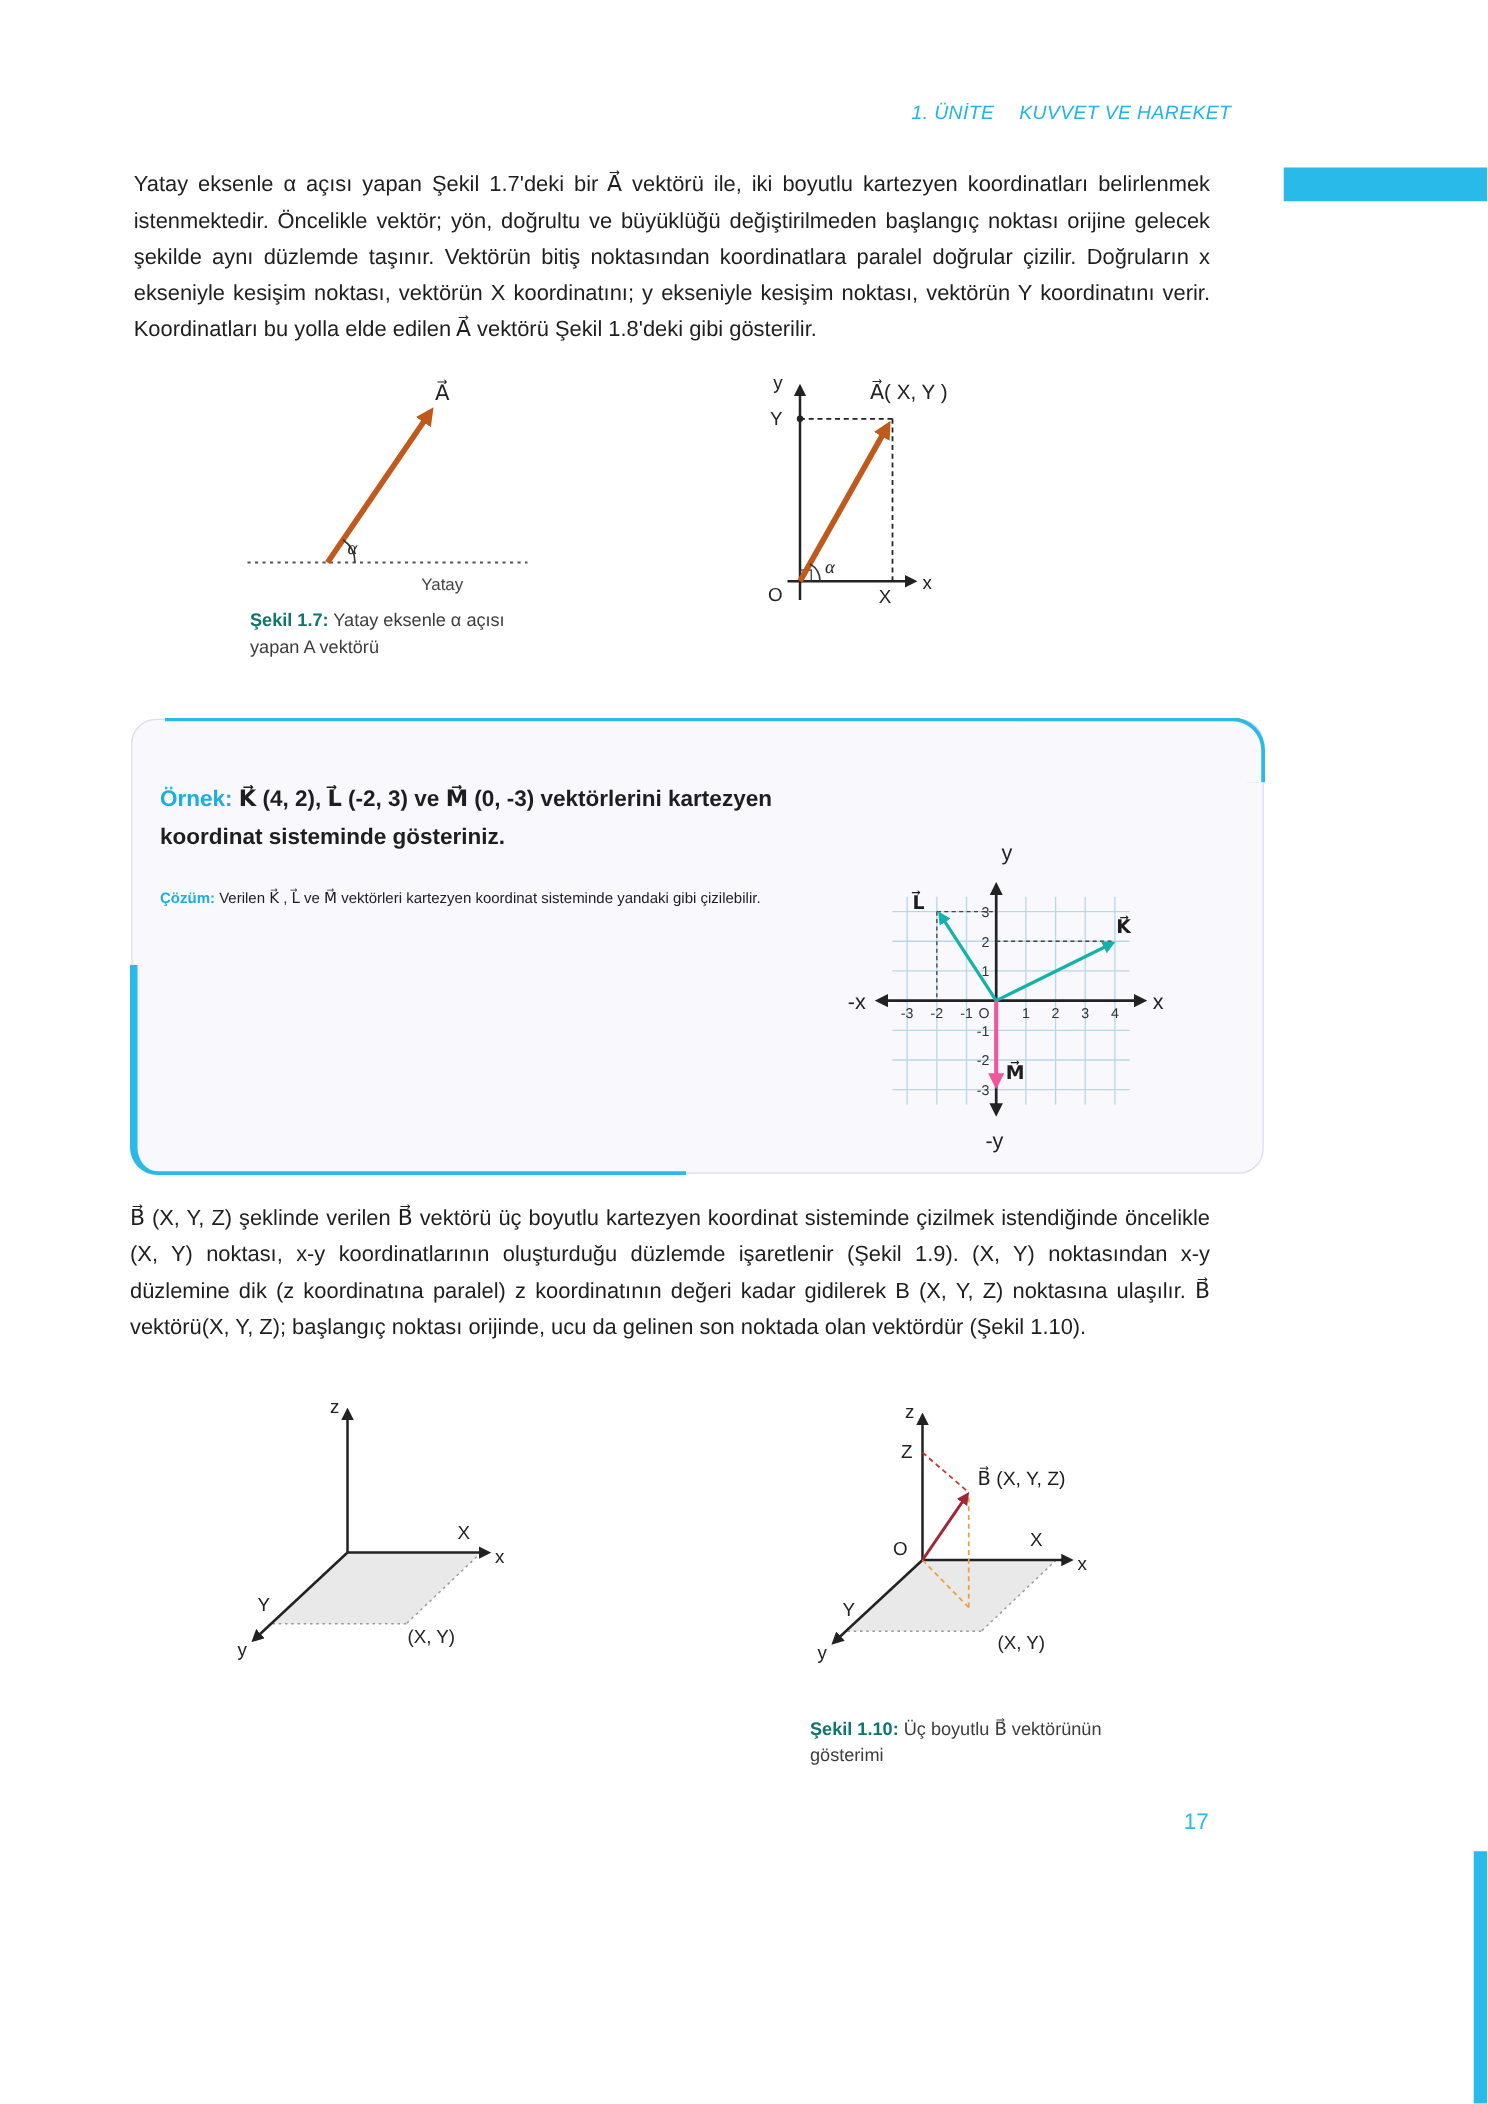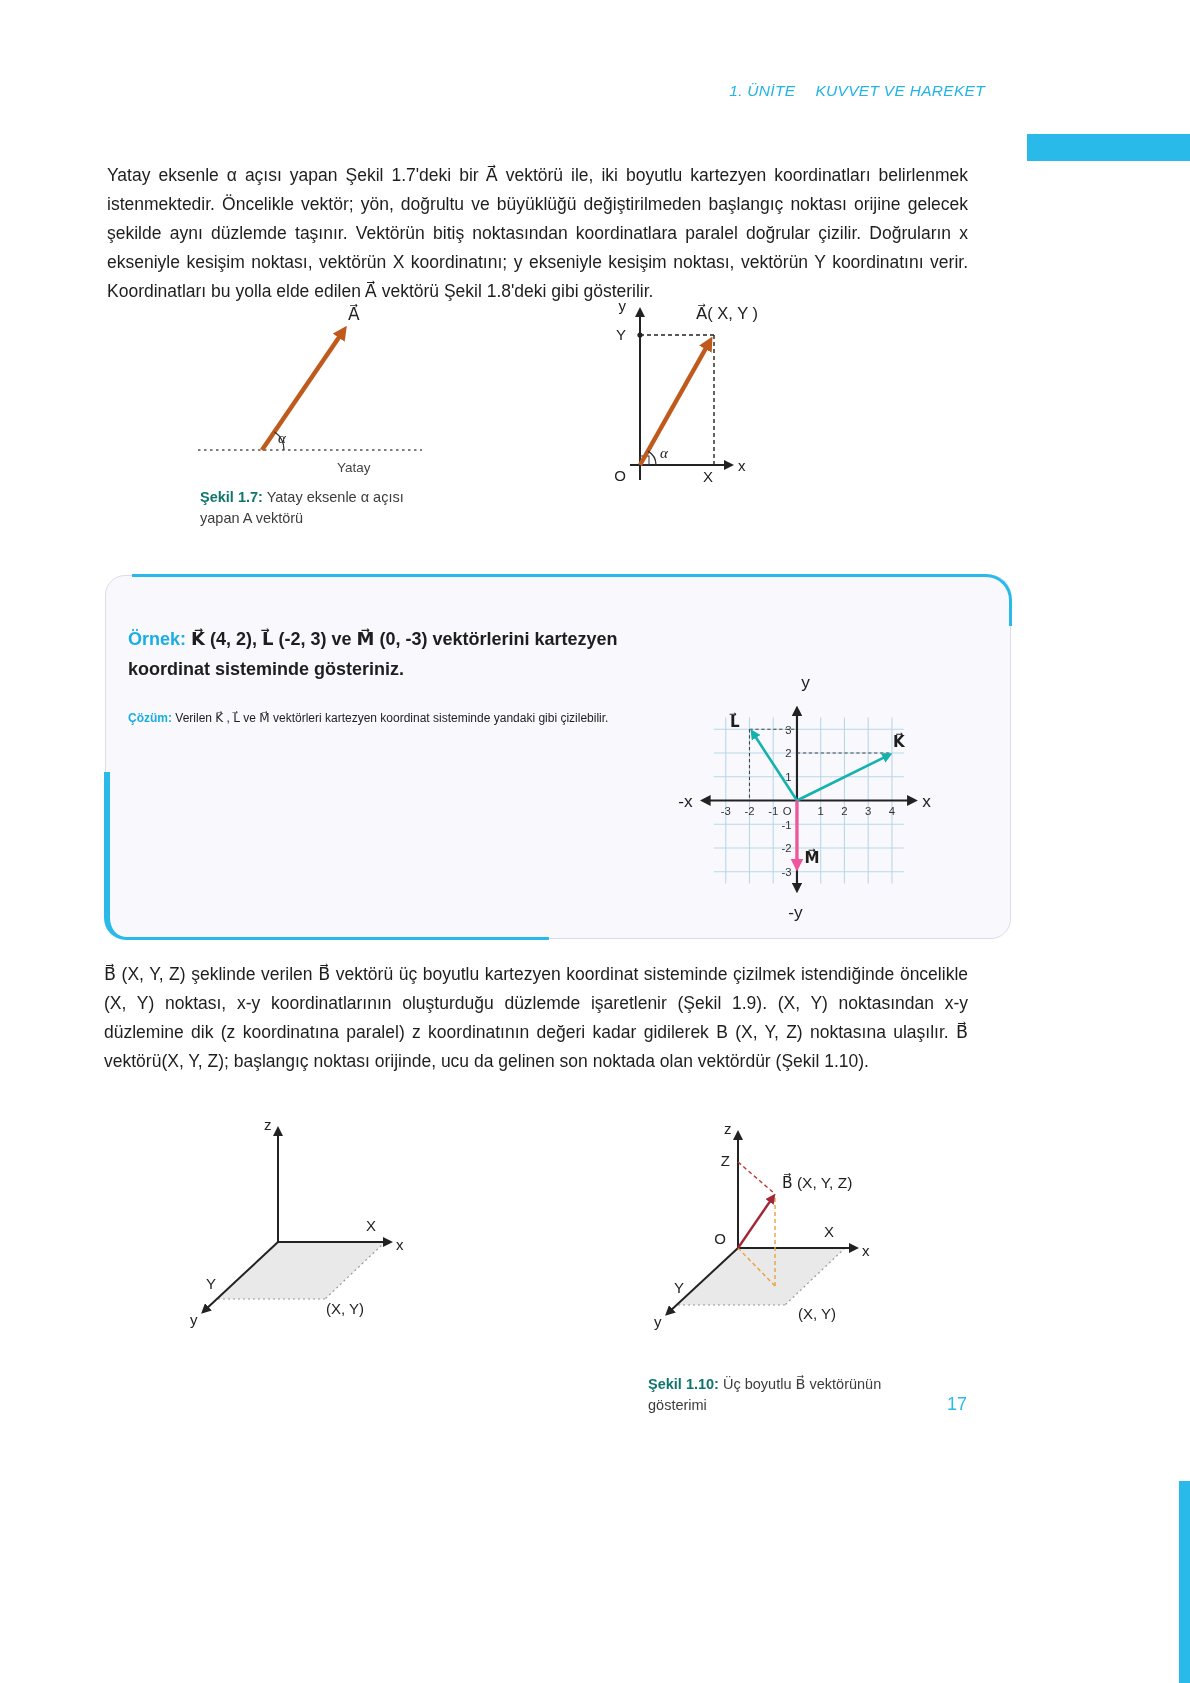--- a/index.html
+++ b/index.html
@@ -6,21 +6,21 @@
   html,body { background:#ffffff; }
   .page {
     position:relative; width:1190px; height:1683px; background:#ffffff;
     font-family:"Liberation Sans","DejaVu Sans",sans-serif; color:#1e1e1e; overflow:hidden;
   }
   .header { position:absolute; top:62px; right:205px; font-size:15.5px; font-style:italic; color:#22b4e6; letter-spacing:.3px;margin-top:20px; }
   .header .unit { margin-right:20px; }
   .tab-top { position:absolute; top:134px; right:0; width:163px; height:27px; background:#2abae9; }
   .tab-bottom { position:absolute; bottom:0; right:0; width:11px; height:202px; background:#2abae9; }
   .para { position:absolute; font-size:17.5px; line-height:29px; text-align:justify; }
-  #para1 { top:133px; left:107px; width:861px;margin-top:28px; }
+  #para1 { top:133px; left:107px; width:861px; }
   #para2 { top:960px; left:104px; width:864px; }
   .figure { position:absolute; }
   .caption { position:absolute; font-size:14.5px; line-height:1.45; color:#3c3c3c; }
   .caption b { color:#0f766e;text-align:right; }
   #cap17 { top:487px; left:200px; width:205px; }
   #cap18 { top:487px; left:612px; width:292px; }
   #cap19 { top:1368px; left:190px; width:218px; }
   #cap110 { top:1374px; left:648px; width:262px; }
   .example-box {
     position:absolute; top:575px; left:105px; width:906px; height:364px;
@@ -33,21 +33,21 @@
   }
   .accent-bl {
     position:absolute; bottom:-2px; left:-2px; width:445px; height:168px;
     border-left:6px solid #2abae9; border-bottom:3.5px solid #2abae9;
     border-bottom-left-radius:22px; pointer-events:none;
   }
   .ornek { position:absolute; top:48px; left:22px; width:565px; font-size:18px; font-weight:bold; line-height:30px; }
   .cozum { position:absolute; top:128px; left:22px; width:560px; font-size:12px; line-height:29px; }
   .cyan-lbl { color:#1aaee2; font-weight:bold; }
   .grid-svg { position:absolute; left:570px; top:95px; }
-  .pagenum { position:absolute; top:1394px; right:223px; font-size:18px; color:#2abae9; }
+  .pagenum { position:absolute; top:1447px; right:223px; font-size:18px; color:#2abae9; }
   svg text { font-family:"Liberation Sans","DejaVu Sans",sans-serif; }
   .it { font-style:italic; font-family:"Liberation Serif","DejaVu Serif",serif; }
 </style>
 </head>
 <body>
 
 <div class="page">
 
   <div class="header">
     <span class="unit">1. ÜNİTE</span><span>KUVVET VE HAREKET</span>

